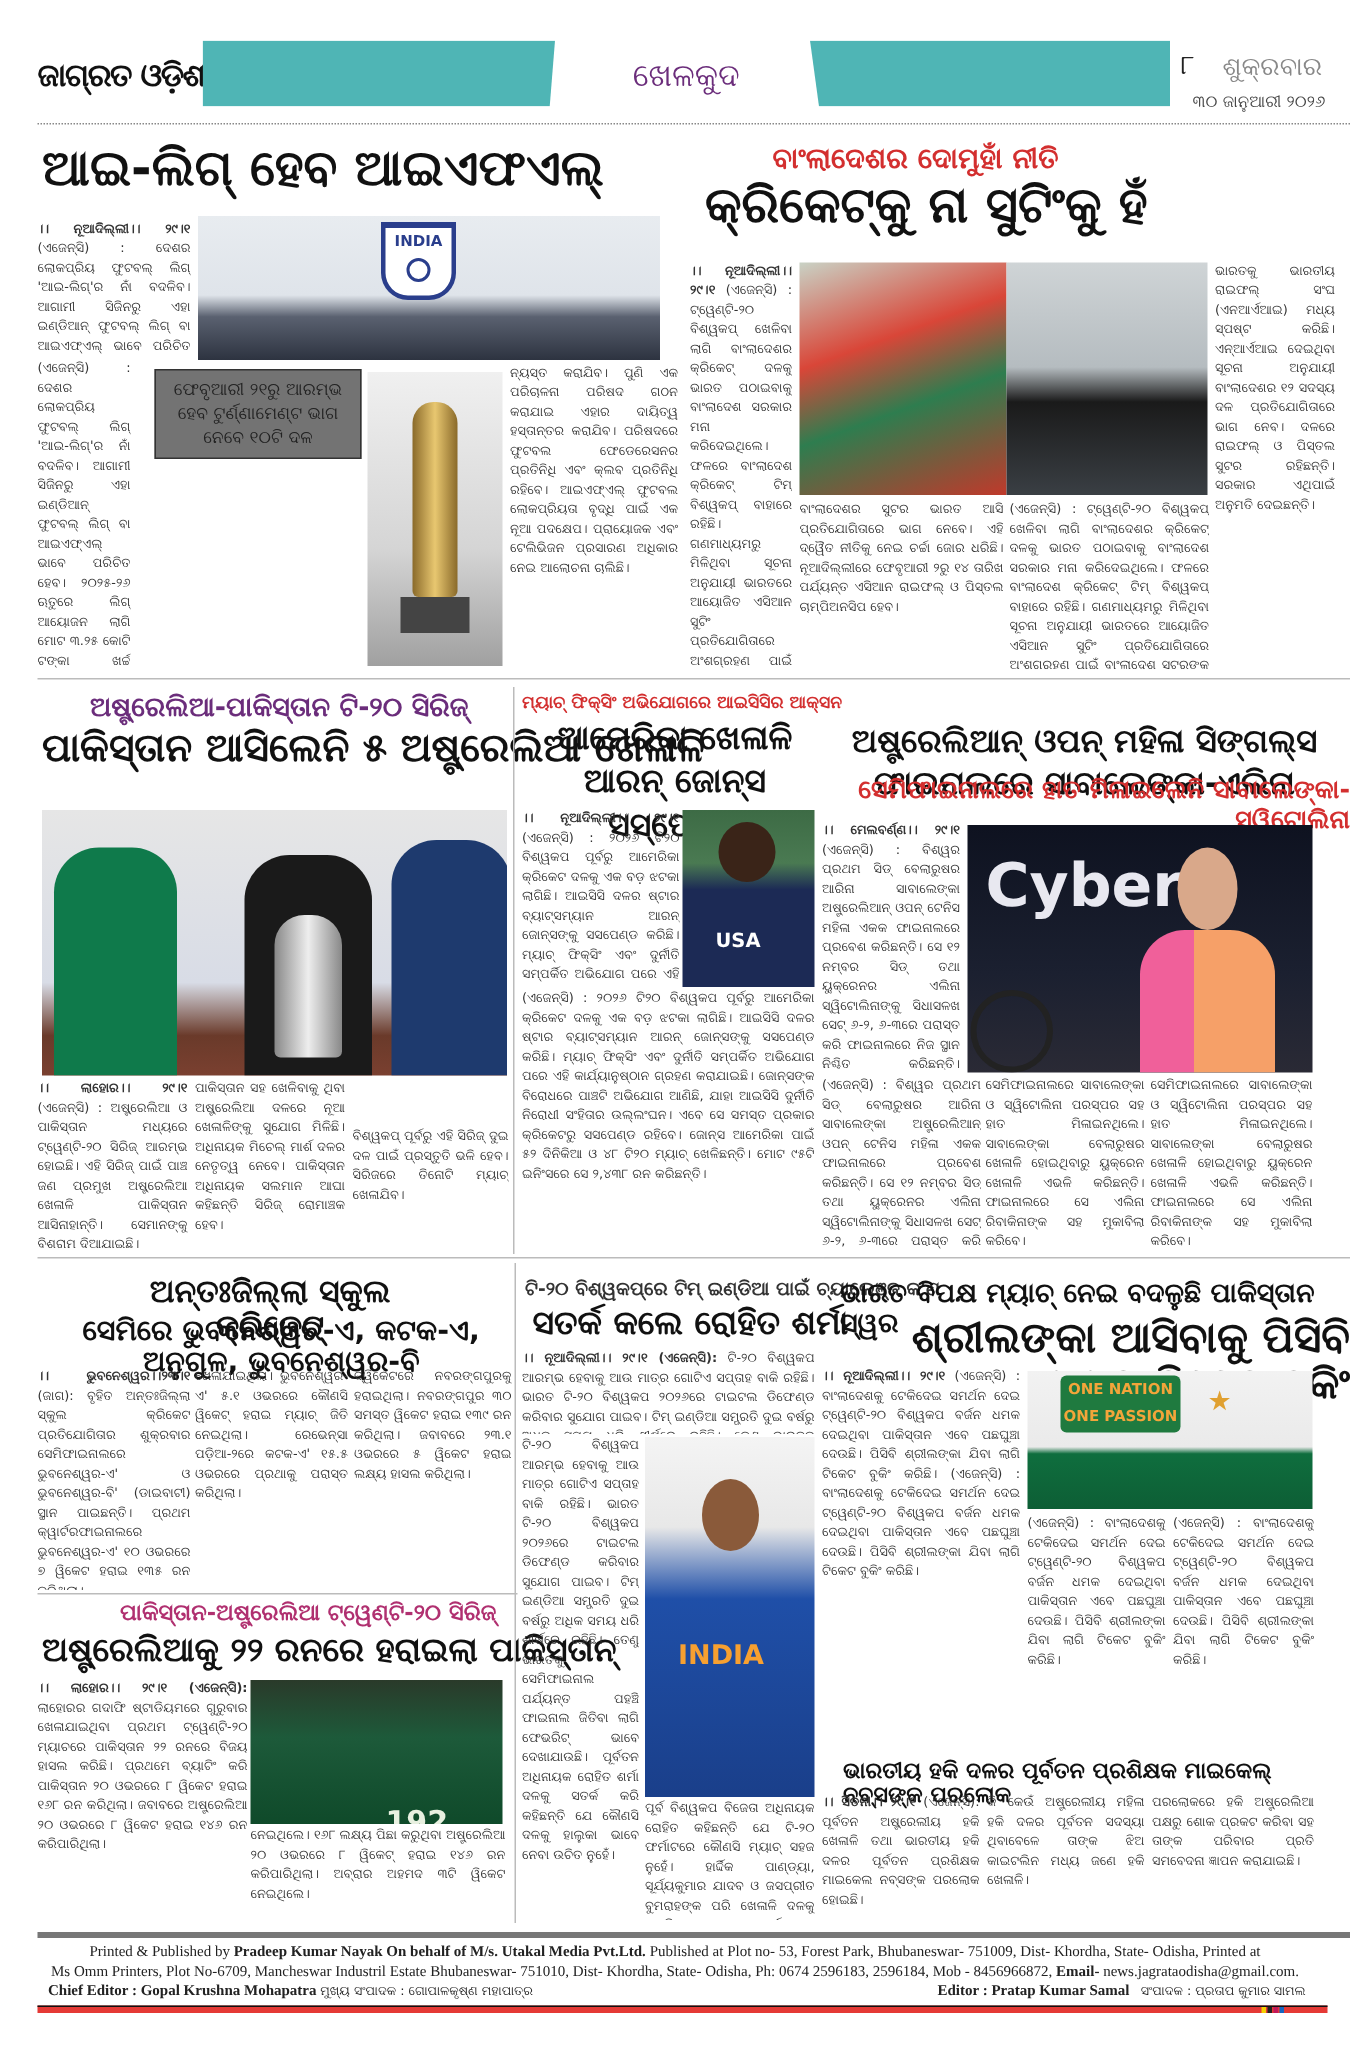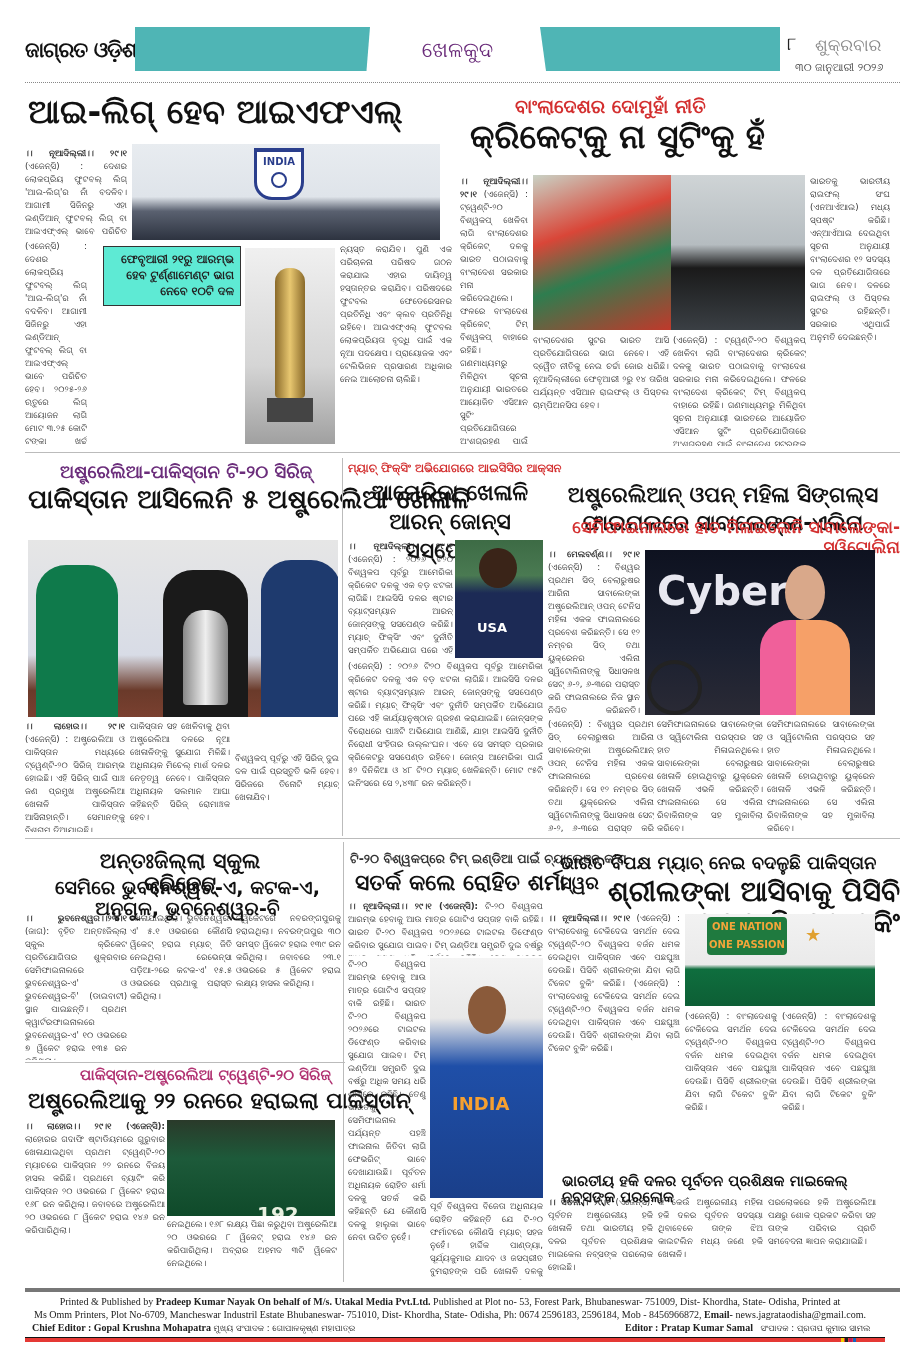--- a/index.html
+++ b/index.html
@@ -17,21 +17,21 @@
   .dotted { top: 82px; left: 25px; width: 875px; border-top: 1px dotted #888; }
 
   .hl { font-weight: bold; color: #111; line-height: 1.1; }
   .kicker-red { color: #d32f2f; font-weight: bold; }
   .kicker-purple { color: #6b2d7b; font-weight: bold; }
   .body { font-size: 8.6px; line-height: 13px; color: #333; text-align: justify; overflow: hidden; }
   .dateline { font-weight: bold; }
   .photo { background: #999; overflow: hidden; padding-left: 33px; }
   .vrule { border-left: 1px solid #bbb; }
   .hrule { border-top: 1px solid #bbb; }
-  .boxed { border: 1.5px solid #333; background: #5eead4; text-align: right; font-weight: bold; font-size: 14px; line-height: 19px; padding: 4px 6px; }
+  .boxed { border: 1.5px solid #333; background: #737373; text-align: center; font-weight: normal; font-size: 14px; line-height: 19px; padding: 4px 6px; }
 
   .footer-bar { left: 25px; top: 1288px; width: 875px; height: 4px; background: #777; }
   .imprint { left: 25px; width: 850px; text-align: center; font-family: "Liberation Serif", serif; font-size: 10px; line-height: 13px; color: #222; }
   .editor-line { font-family: "Liberation Serif", serif; font-size: 10px; font-weight: bold; color: #222; }
   .red-bar { left: 25px; top: 1337px; width: 860px; height: 5px; background: #e53935; border-top: 1.5px solid #111; }
   .color-swatch { top: 1338px; height: 4px; width: 3px; }
 </style>
 </head>
 <body>
 

